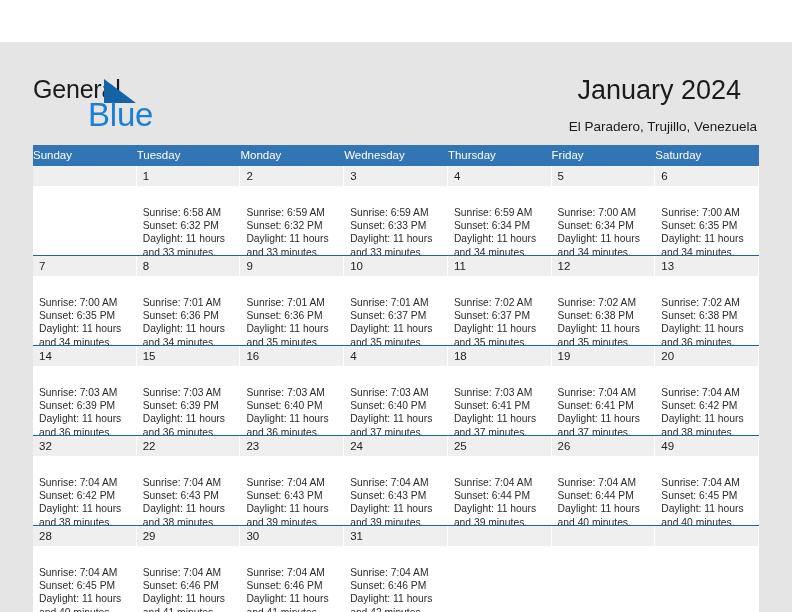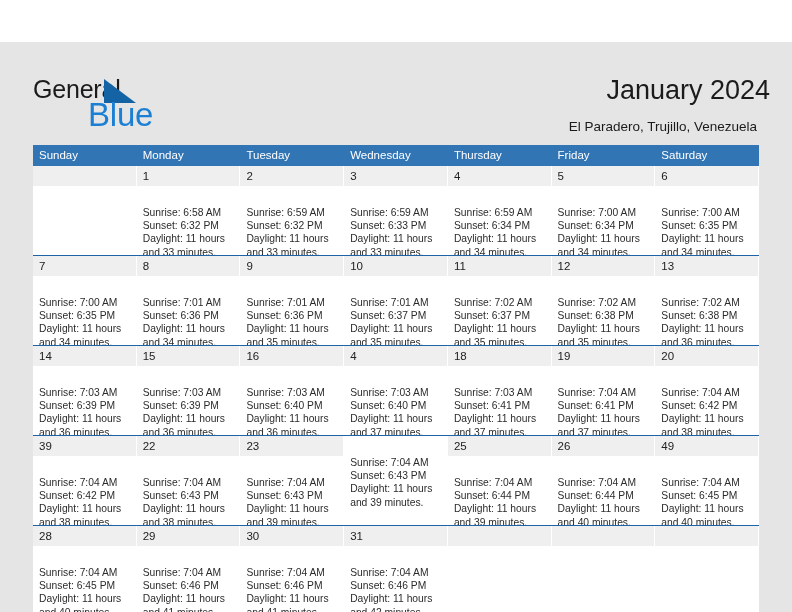--- a/index.html
+++ b/index.html
@@ -53,21 +53,21 @@
     position: absolute;
     left: 55px;
     top: 26px;
     font-size: 33px;
     letter-spacing: -0.2px;
     color: #1b7fd4;
     line-height: 30px;
   }
   .title {
     position: absolute;
-    right: 22px;
+    right: 51px;
     top: 32px;
     font-size: 27px;
     color: #1b1b1b;
     text-align: right;
     line-height: 32px;
     white-space: nowrap;
   }
   .subtitle {
     position: absolute;
     right: 35px;
@@ -90,21 +90,20 @@
     display: flex;
     width: 726px;
     height: 21px;
     background: #3275b5;
   }
   .cal-header .dow {
     flex: 1 1 0;
     font-size: 11.5px;
     color: #ffffff;
     line-height: 21px;
-    padding-left: 6px;
     overflow: hidden;
     white-space: nowrap;
   }
 
   .week {
     width: 726px;
     border-top: 1.4px solid #1c64a5;
     display: flex;
   }
   .week.first { border-top: none; }
@@ -149,22 +148,22 @@
       <span class="logo-blue">Blue</span>
     </div>
 
     <div class="title">January 2024</div>
     <div class="subtitle">El Paradero, Trujillo, Venezuela</div>
   </div>
 
   <div class="calendar">
     <div class="cal-header" id="cal-header">
         <div class="dow">Sunday</div>
+        <div class="dow">Tuesday</div>
         <div class="dow">Monday</div>
-        <div class="dow">Tuesday</div>
         <div class="dow">Wednesday</div>
         <div class="dow">Thursday</div>
         <div class="dow">Friday</div>
         <div class="dow">Saturday</div>
       </div>
     <div id="cal-body">
         <div class="week first">
           <div class="day-cell empty">
             <div class="numband">
               <div class="daynum"></div>
@@ -391,21 +390,21 @@
               <div>Sunrise: 7:04 AM</div>
               <div>Sunset: 6:42 PM</div>
               <div>Daylight: 11 hours</div>
               <div>and 38 minutes.</div>
             </div>
           </div>
         </div>
         <div class="week">
           <div class="day-cell">
             <div class="numband">
-              <div class="daynum">39</div>
+              <div class="daynum">32</div>
             </div>
             <div class="info">
               <div>Sunrise: 7:04 AM</div>
               <div>Sunset: 6:42 PM</div>
               <div>Daylight: 11 hours</div>
               <div>and 38 minutes.</div>
             </div>
           </div>
           <div class="day-cell">
             <div class="numband">
@@ -423,20 +422,23 @@
               <div class="daynum">23</div>
             </div>
             <div class="info">
               <div>Sunrise: 7:04 AM</div>
               <div>Sunset: 6:43 PM</div>
               <div>Daylight: 11 hours</div>
               <div>and 39 minutes.</div>
             </div>
           </div>
           <div class="day-cell">
+            <div class="numband">
+              <div class="daynum">24</div>
+            </div>
             <div class="info">
               <div>Sunrise: 7:04 AM</div>
               <div>Sunset: 6:43 PM</div>
               <div>Daylight: 11 hours</div>
               <div>and 39 minutes.</div>
             </div>
           </div>
           <div class="day-cell">
             <div class="numband">
               <div class="daynum">25</div>

